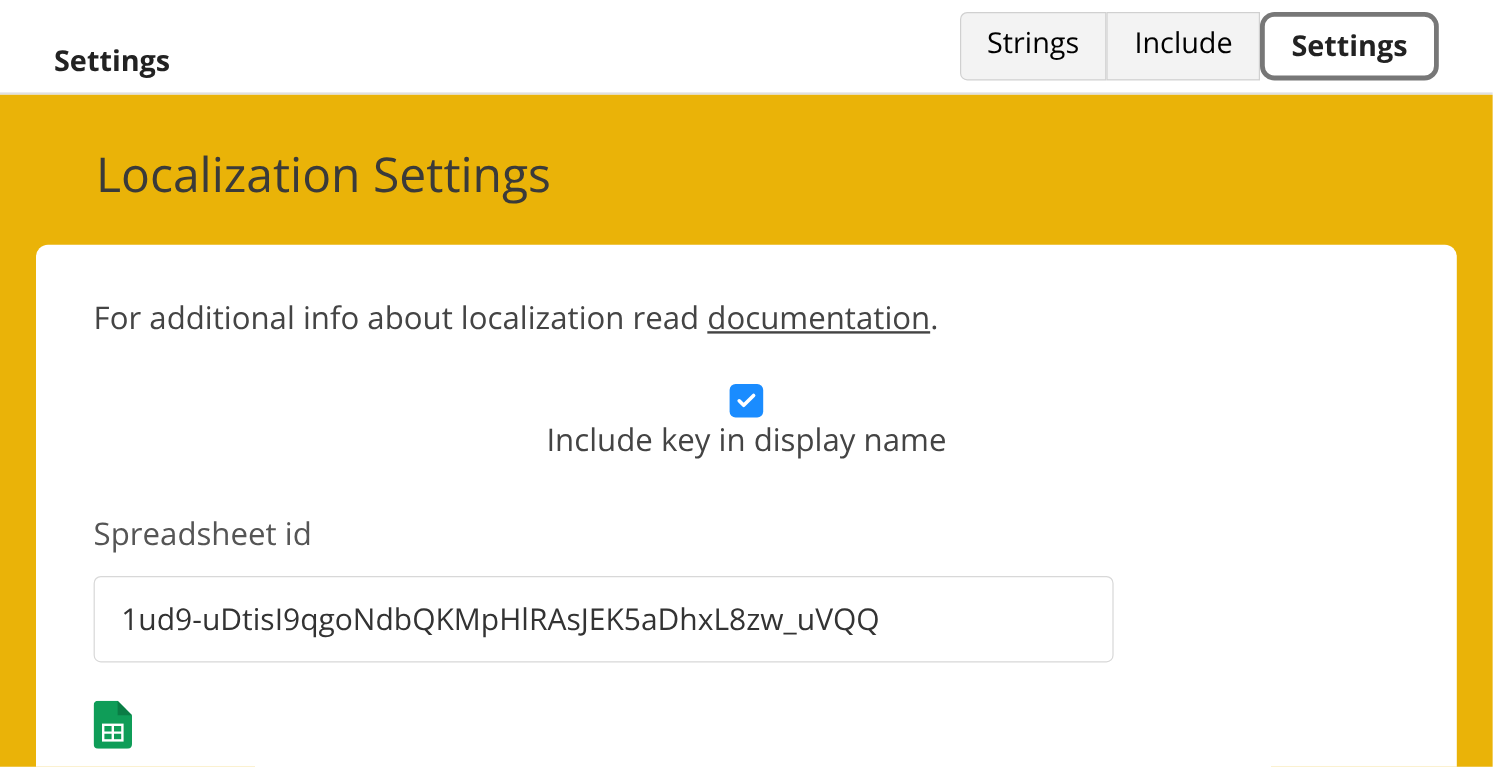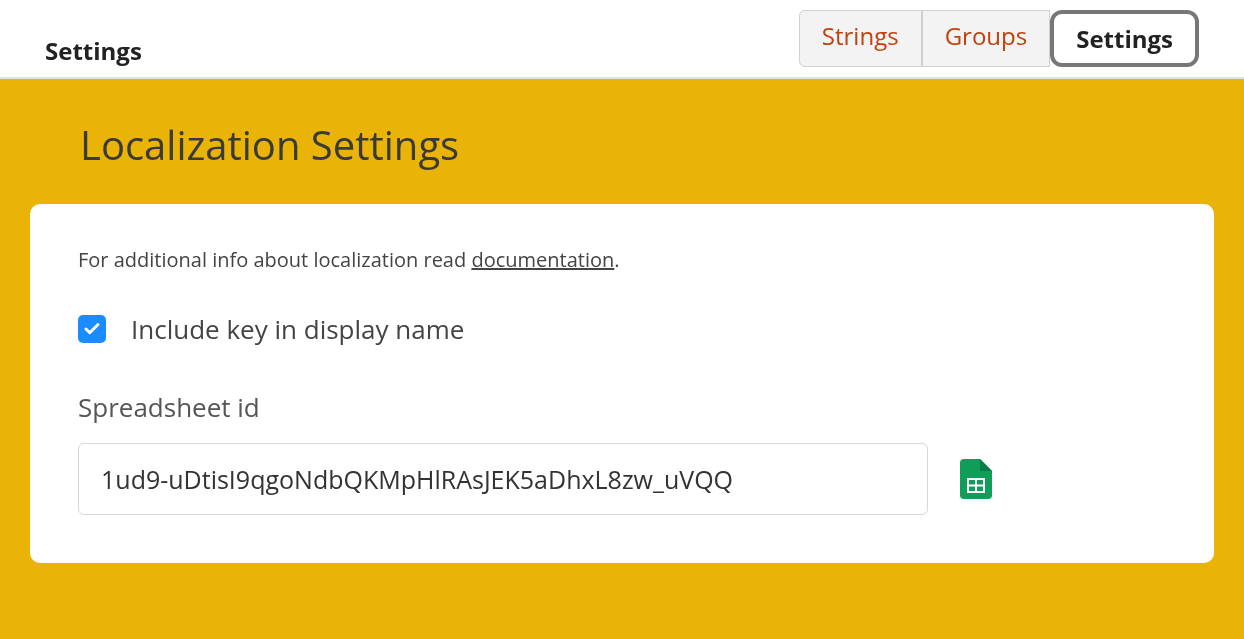--- a/index.html
+++ b/index.html
@@ -26,21 +26,21 @@
     }
     .tabs {
       display: flex;
       gap: 0;
     }
     .tab {
       font-size: 24px;
       padding: 8px 22px;
       border: 1px solid #d0d0d0;
       background: #f3f3f3;
-      color: #c2410c;
+      color: #000000;
       cursor: pointer;
       font-weight: 500;
     }
     .tab:first-child { border-top-left-radius: 6px; border-bottom-left-radius: 6px; }
     .tab.active {
       background: #fff;
       color: #222;
       border: 4px solid #777;
       border-radius: 12px;
       font-weight: 700;
@@ -57,33 +57,34 @@
       color: #3a3a3a;
       padding: 38px 0 32px 80px;
     }
     .card {
       background: #fff;
       border-radius: 10px;
       margin: 0 30px;
       padding: 42px 48px 48px 48px;
     }
     .info-text {
-      font-size: 20px;
+      font-size: 26px;
       color: #444;
       margin-bottom: 38px;
     }
     .info-text a {
       color: #444;
       text-decoration: underline;
     }
     .checkbox-row {
       display: flex;
       align-items: center;
-      gap: 25px;
+      gap: 0;
       margin-bottom: 42px;
+      flex-direction: column;
     }
     .checkbox {
       width: 28px;
       height: 28px;
       border-radius: 5px;
       background: #1a8cff;
       display: flex;
       align-items: center;
       justify-content: center;
       flex-shrink: 0;
@@ -94,22 +95,23 @@
       font-size: 26px;
       color: #444;
     }
     .field-label {
       font-size: 26px;
       color: #555;
       margin-bottom: 18px;
     }
     .input-row {
       display: flex;
-      align-items: center;
+      align-items: flex-start;
       gap: 32px;
+      flex-direction: column;
     }
     .text-input {
       flex: 0 0 auto;
       width: 850px;
       font-size: 25px;
       padding: 18px 22px;
       border: 1px solid #d8d8d8;
       border-radius: 6px;
       color: #333;
       font-family: inherit;
@@ -123,21 +125,21 @@
       flex-shrink: 0;
     }
   </style>
 </head>
 <body>
 
 <div class="header">
   <div class="header-title">Settings</div>
   <div class="tabs">
     <div class="tab">Strings</div>
-    <div class="tab">Groups</div>
+    <div class="tab">Include</div>
     <div class="tab active">Settings</div>
   </div>
 </div>
 
 <div class="content-wrap">
   <div class="page-title">Localization Settings</div>
 
   <div class="card">
     <div class="info-text">
       <span>For additional info about localization read </span><a href="#">documentation</a><span>.</span>

